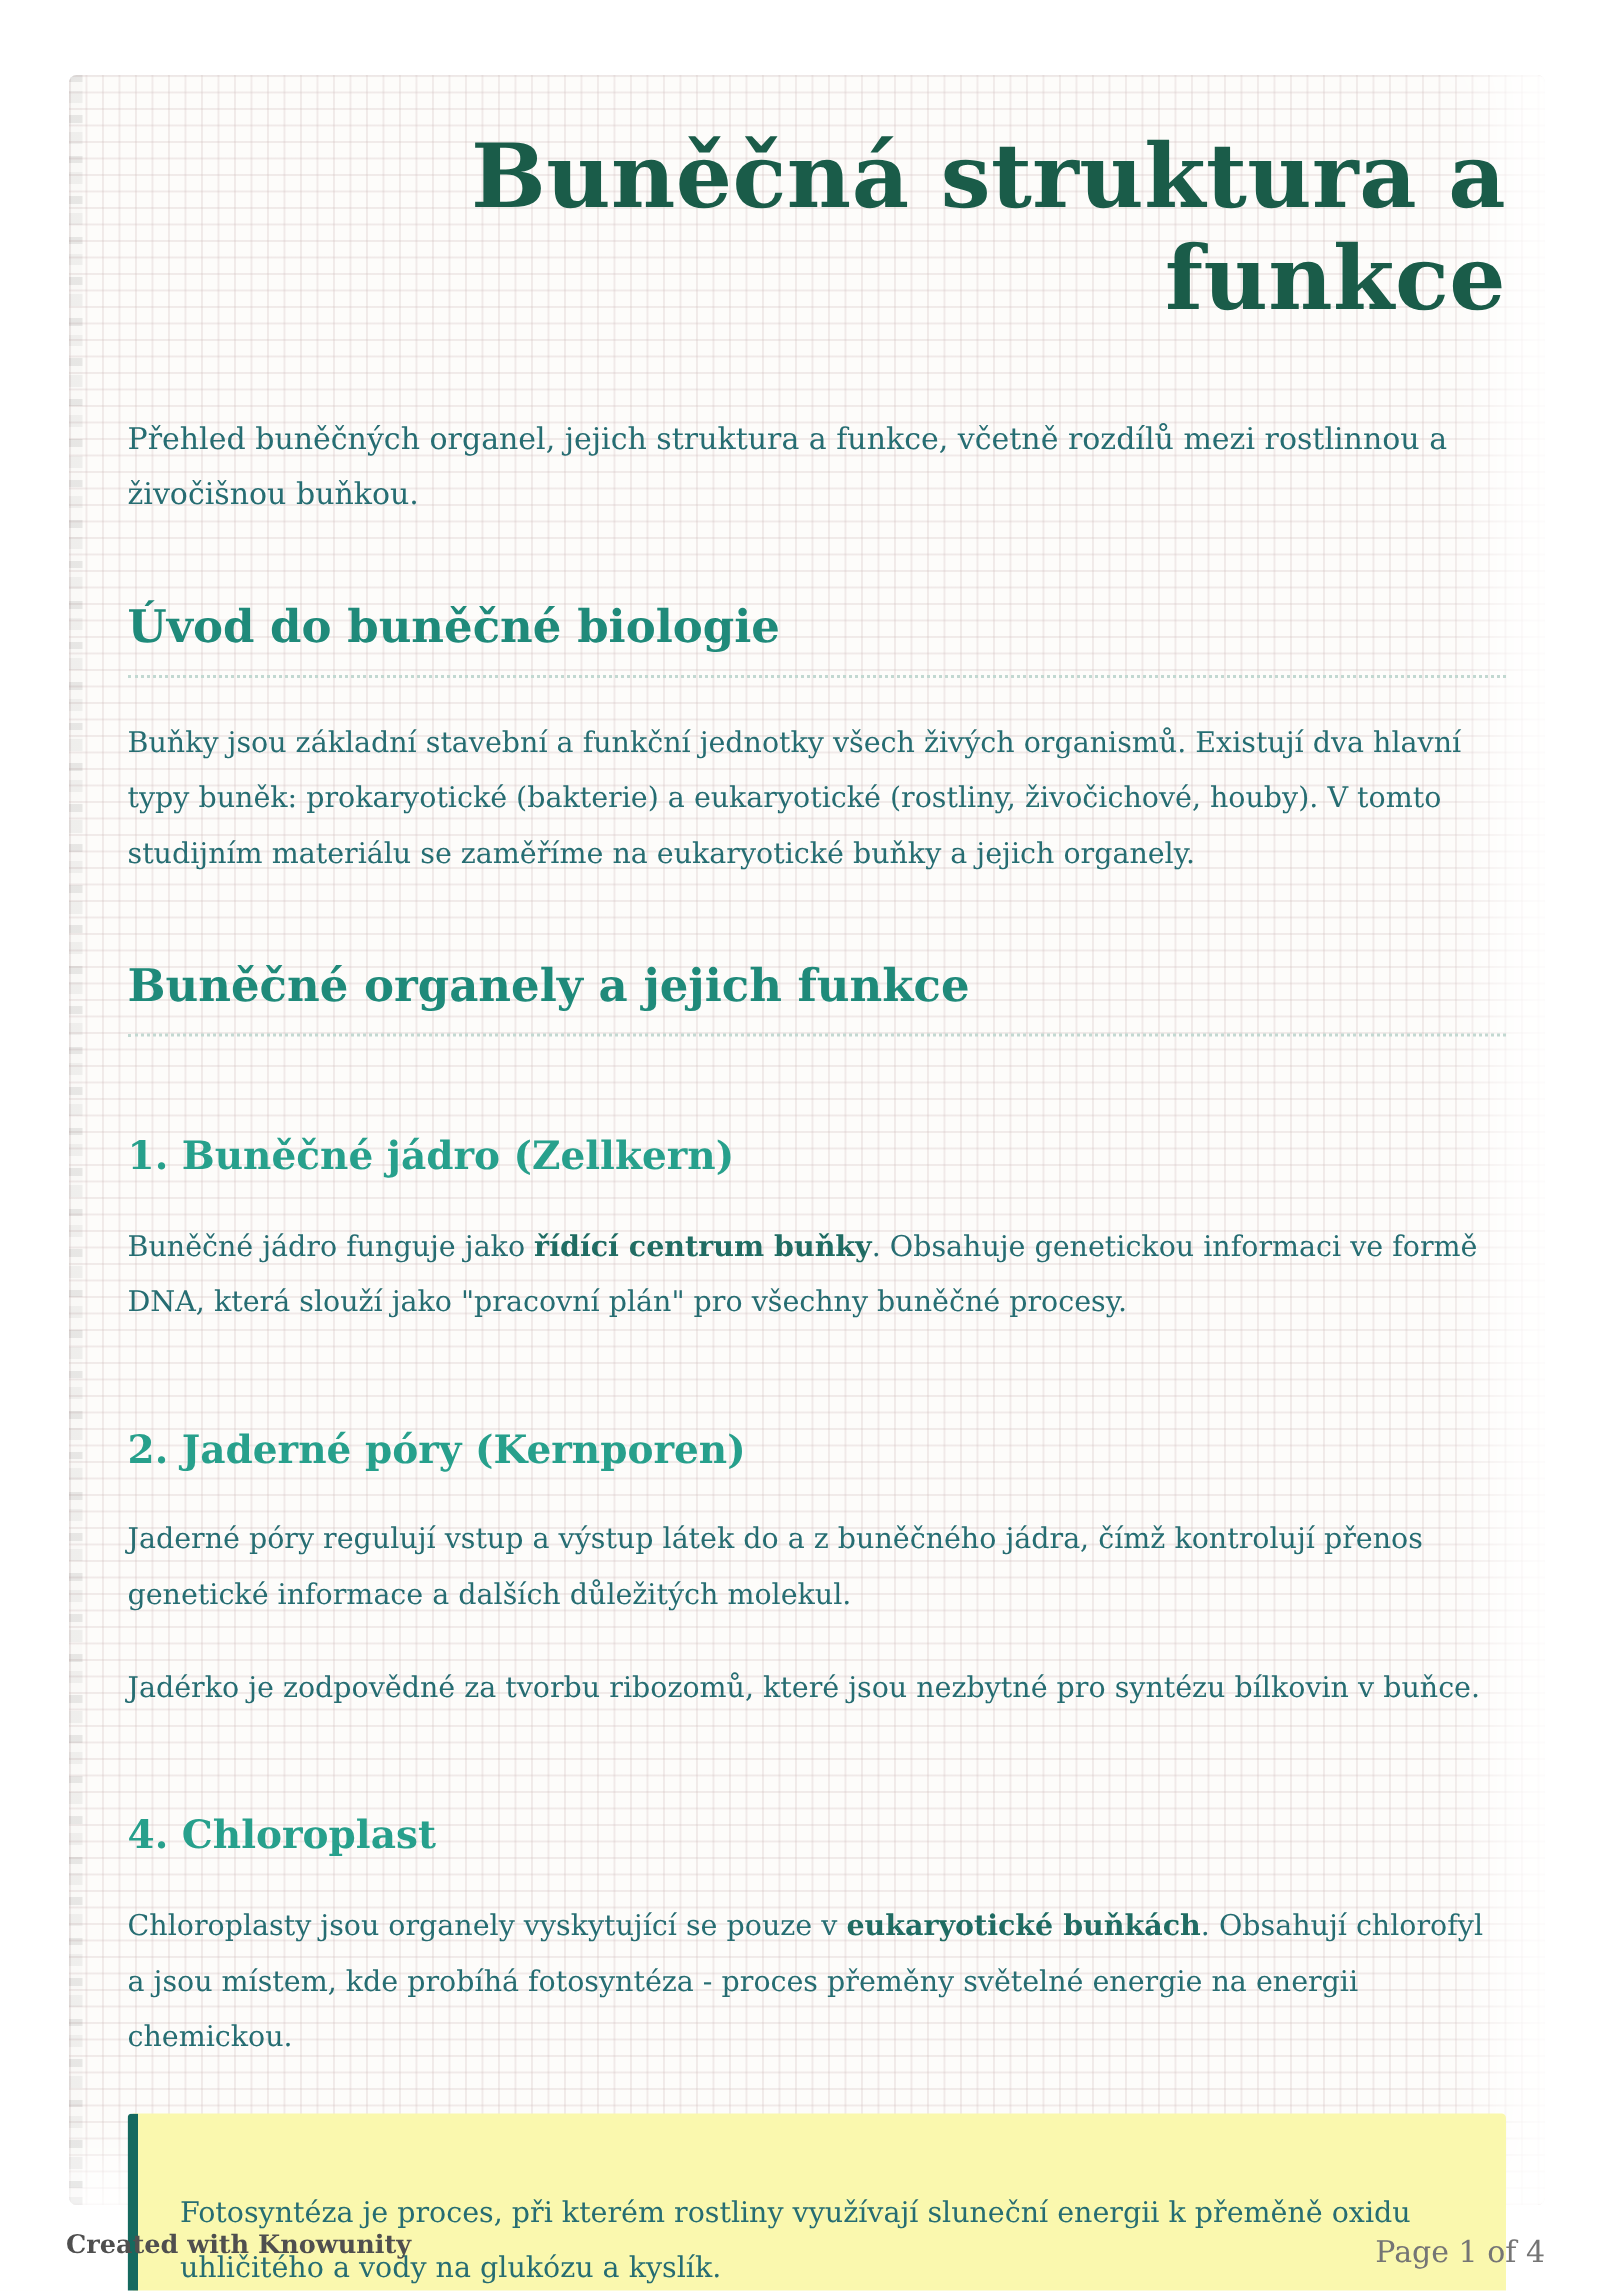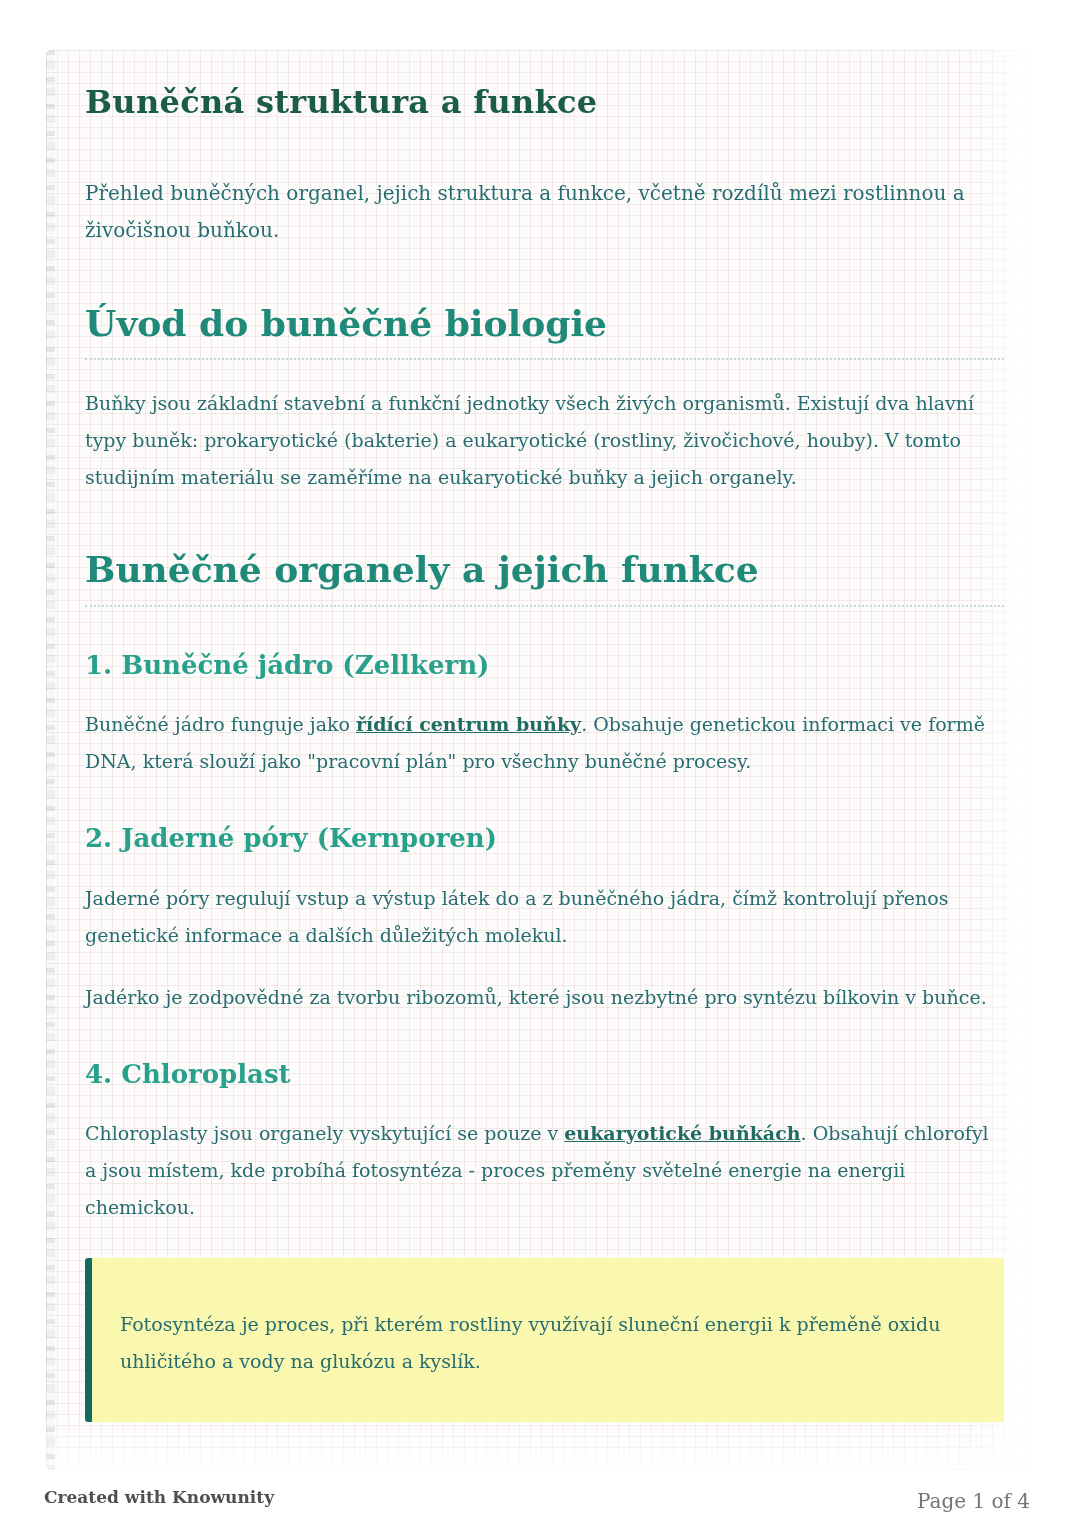--- a/index.html
+++ b/index.html
@@ -39,58 +39,58 @@
   }
 
   .content {
     position: relative;
     padding: 0 26px 0 39px;
   }
 
   
   h1.doc-title {
     margin-top: 34px;
-    font-size: 32px;
+    font-size: 59px;
     line-height: 1.15;
     font-weight: bold;
     color: #1a5c49;
     letter-spacing: 0.3px;
+    text-align: right;
   }
   p.doc-subtitle {
     margin-top: 54px;
     font-size: 20px;
     line-height: 1.88;
     color: #266d72;
   }
   h2.section-heading {
     margin-top: 52px;
-    font-size: 36px;
+    font-size: 30px;
     line-height: 1.2;
     font-weight: bold;
     color: #1f8a7a;
     padding-bottom: 13px;
     border-bottom: 2px dotted #c2d8d1;
   }
   h3.sub-heading {
-    margin-top: 42px;
+    margin-top: 64px;
     font-size: 26px;
     line-height: 1.25;
     font-weight: bold;
     color: #27a08c;
   }
   p.body-text {
     margin-top: 25px;
     font-size: 19px;
     line-height: 1.95;
     color: #266d72;
   }
   p.body-text strong, .callout strong {
     font-weight: bold;
     color: #206c63;
-    text-decoration: underline;
   }
 
   
   .callout {
     margin-top: 32px;
     background: #faf8ae;
     border-left: 7px solid #15695f;
     border-radius: 3px;
     padding: 48px 30px 42px 28px;
   }

